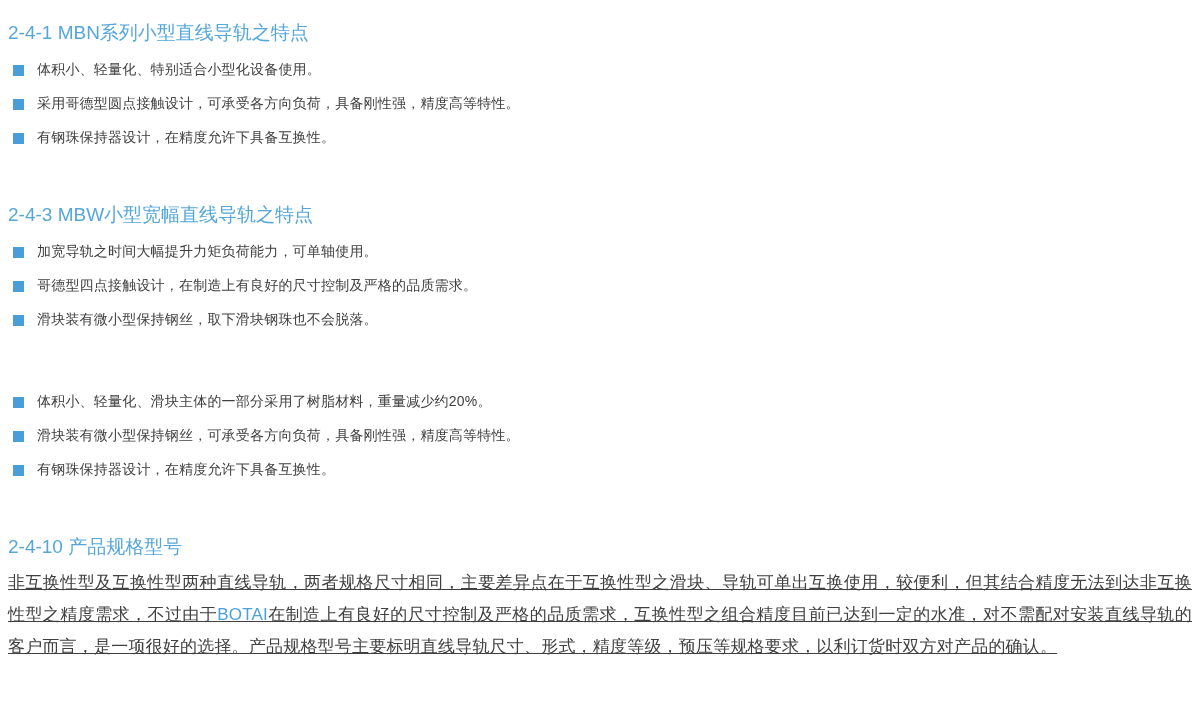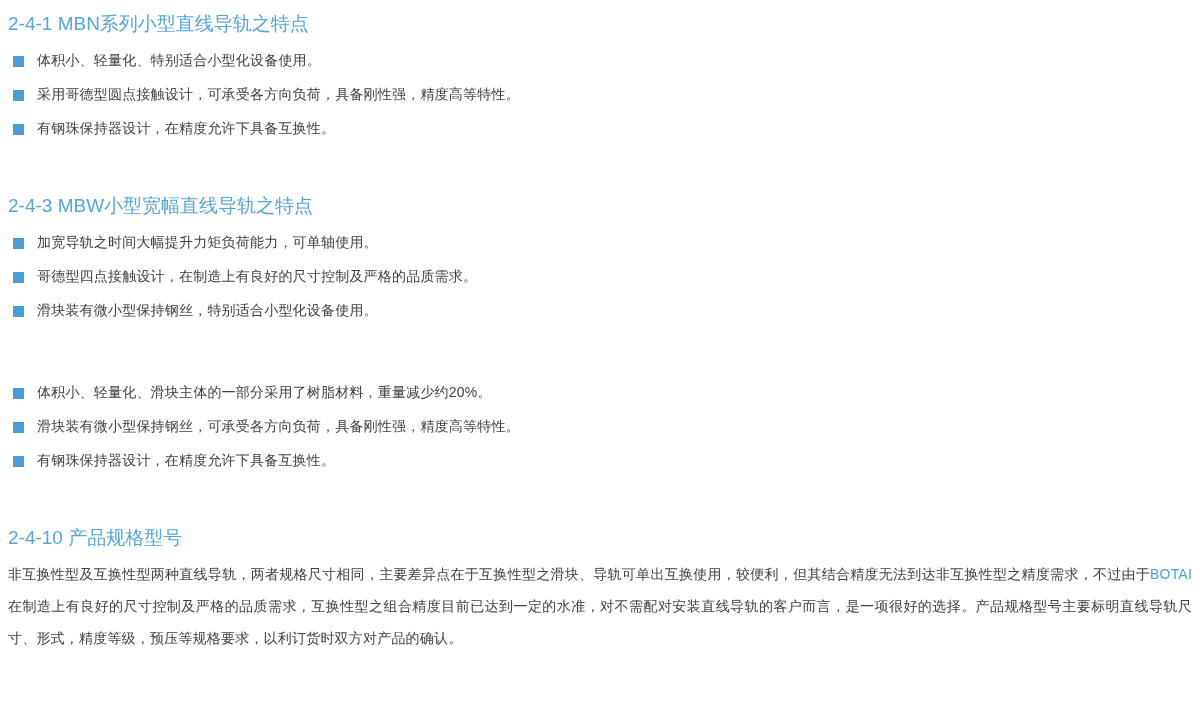--- a/index.html
+++ b/index.html
@@ -7,21 +7,21 @@
     padding: 0;
     background: #ffffff;
   }
   body {
     width: 1200px;
     height: 711px;
     overflow: hidden;
     font-family: "Liberation Sans", "DejaVu Sans", sans-serif;
   }
   .content {
-    padding: 12px 8px 0 8px;
+    padding: 21px 8px 0 8px;
     box-sizing: border-box;
     width: 1008px;
   }
   .section {
     margin-bottom: 48px;
   }
   .section-heading {
     font-size: 19px;
     line-height: 24px;
     font-weight: 400;
@@ -43,28 +43,29 @@
   .bullet-text {
     font-size: 14px;
     color: #404040;
     letter-spacing: 0.2px;
   }
   .spec-section {
     margin-bottom: 0;
     margin-top: 42px;
   }
   .spec-paragraph {
-    font-size: 14px;
+    font-size: 17px;
     line-height: 32px;
     color: #404040;
     text-align: justify;
     text-justify: inter-ideograph;
     margin: 2px 0 0 0;
     width: 1184px;
     letter-spacing: 0.2px;
+    text-decoration: underline;
   }
   .brand-link {
     color: #4aa2dc;
     cursor: pointer;
     text-decoration: none;
   }
 </style>
 </head>
 <body>
 
@@ -91,21 +92,21 @@
     <div class="bullet-row">
       <span class="bullet-square"></span>
       <span class="bullet-text">加宽导轨之时间大幅提升力矩负荷能力，可单轴使用。</span>
     </div>
     <div class="bullet-row">
       <span class="bullet-square"></span>
       <span class="bullet-text">哥德型四点接触设计，在制造上有良好的尺寸控制及严格的品质需求。</span>
     </div>
     <div class="bullet-row">
       <span class="bullet-square"></span>
-      <span class="bullet-text">滑块装有微小型保持钢丝，特别适合小型化设备使用。</span>
+      <span class="bullet-text">滑块装有微小型保持钢丝，取下滑块钢珠也不会脱落。</span>
     </div>
   </div>
 
   <div class="section">
     <div class="bullet-row">
       <span class="bullet-square"></span>
       <span class="bullet-text">体积小、轻量化、滑块主体的一部分采用了树脂材料，重量减少约20%。</span>
     </div>
     <div class="bullet-row">
       <span class="bullet-square"></span>

